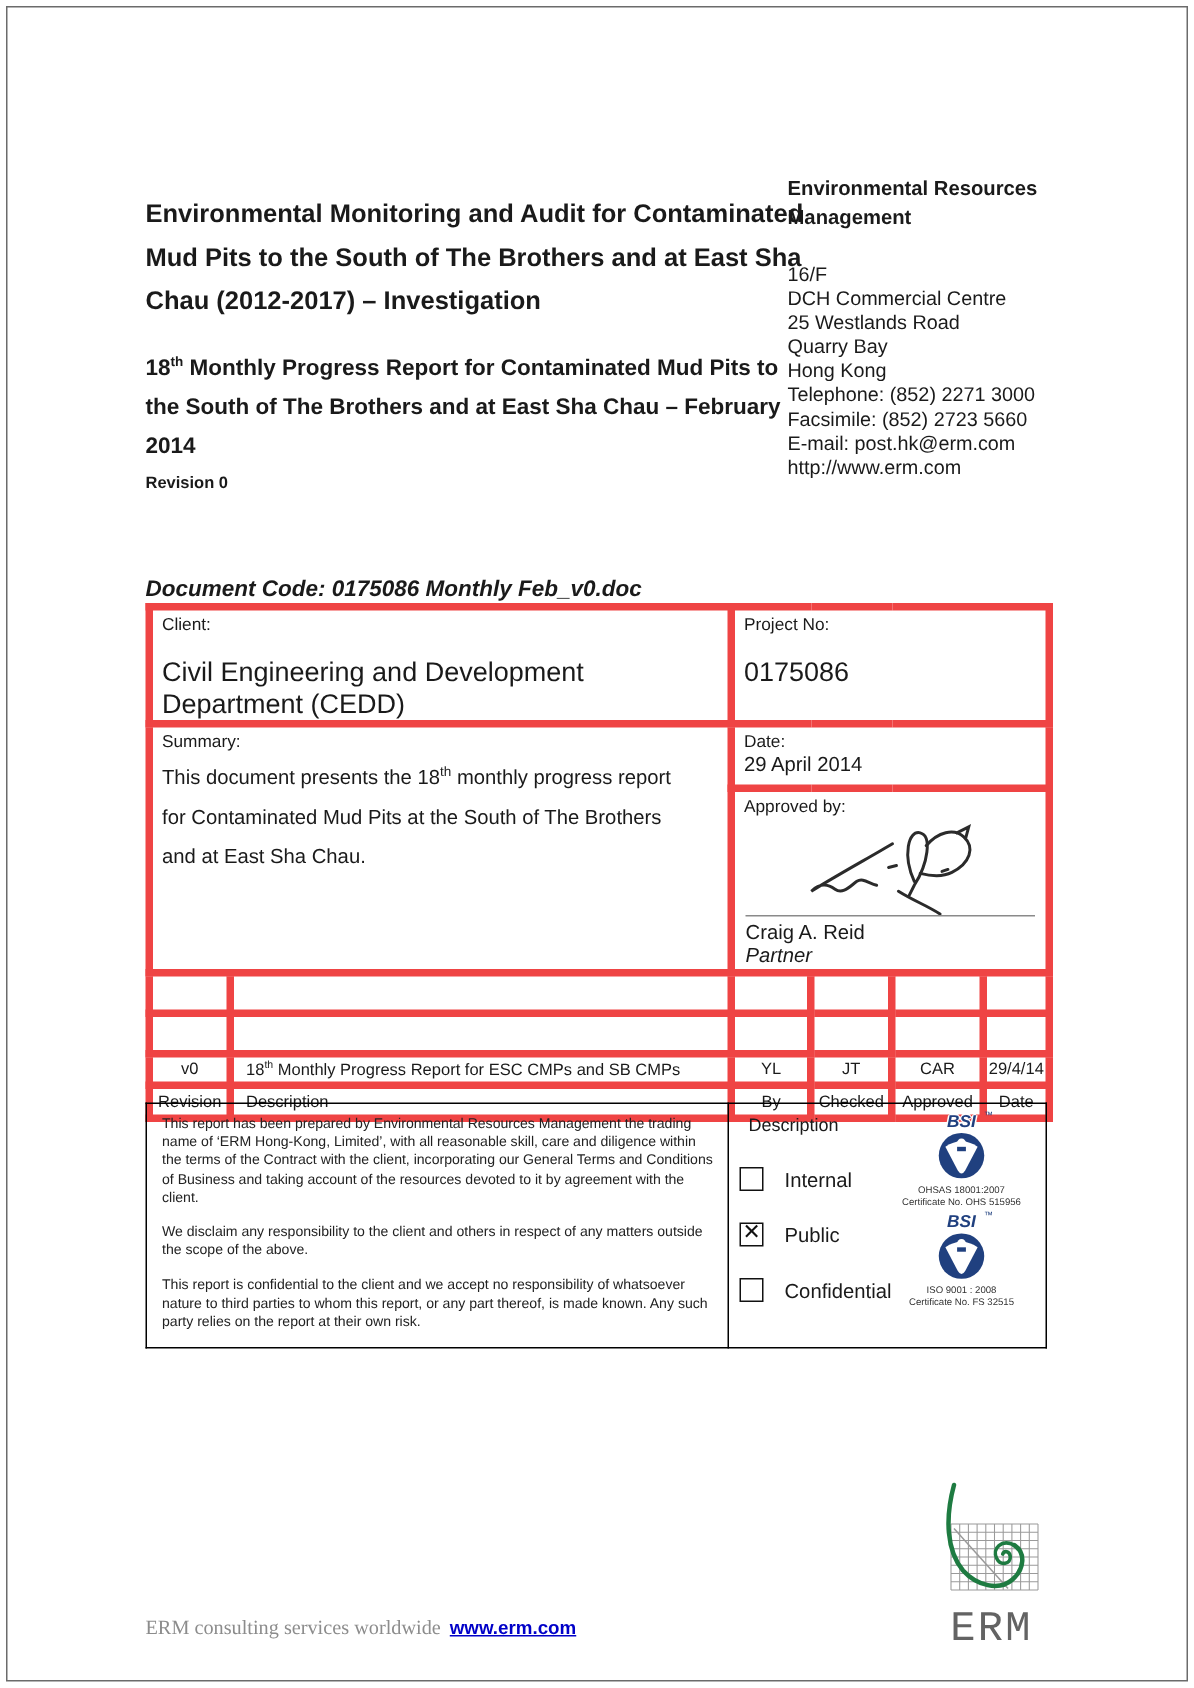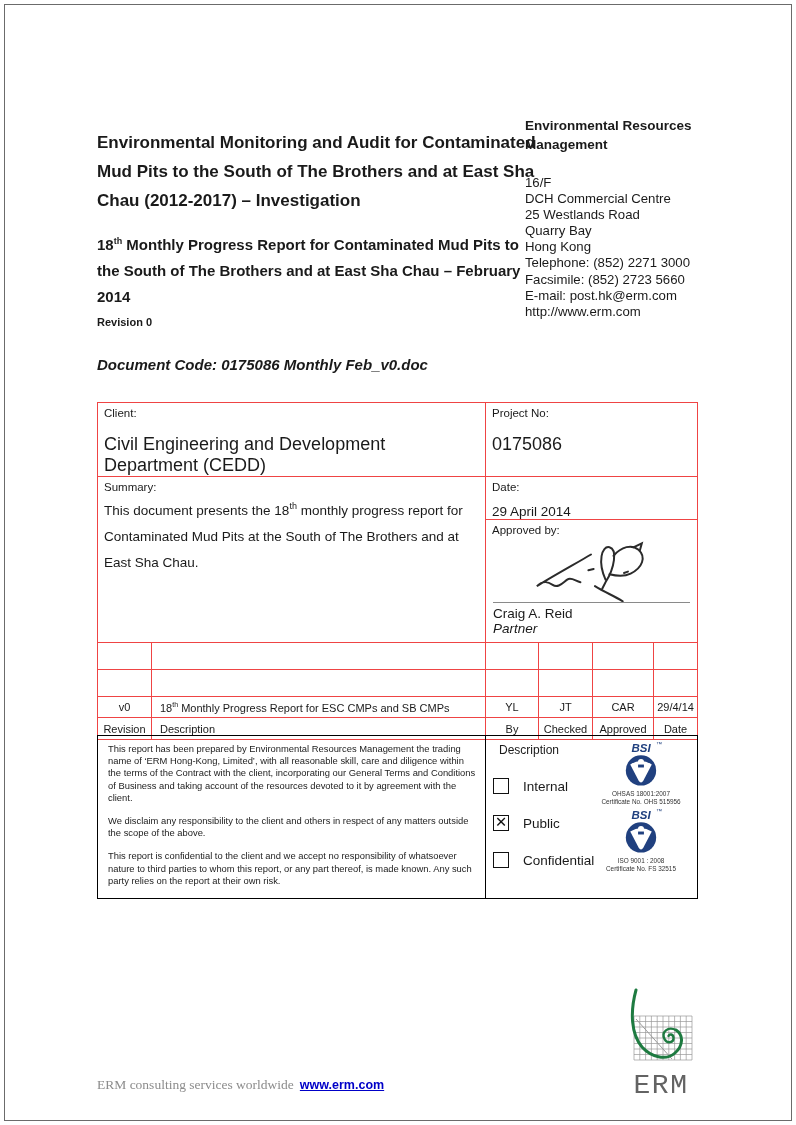--- a/index.html
+++ b/index.html
@@ -7,35 +7,35 @@
           font-family:"Liberation Sans", sans-serif; color:#1a1a1a; overflow:hidden; }
   .frame { position:absolute; inset:4px; border:1px solid #6b6b6b; pointer-events:none; }
 
   
   .report-title { position:absolute; left:97px; top:128px; width:442px; margin:0;
                   font-size:17px; line-height:29px; font-weight:bold; }
   .report-subtitle { position:absolute; left:97px; top:228px; width:442px;
                      font-size:15px; line-height:26px; font-weight:bold; }
   .report-subtitle sup, .summary-text sup { font-size:9px; }
   .revision-line { position:absolute; left:97px; top:316px; font-size:11px; font-weight:bold; }
-  .doc-code { position:absolute; left:97px; top:356px; font-size:15px; font-weight:bold; font-style:italic; }
+  .doc-code { position:absolute; left:97px; top:384px; font-size:15px; font-weight:bold; font-style:italic; }
 
   .company-block { position:absolute; left:525px; top:116px; width:180px; }
   .company-name { font-weight:bold; font-size:13.5px; line-height:19px; }
   .company-address { margin-top:21px; font-size:13.2px; line-height:16.1px; }
 
   
   table { border-collapse:collapse; }
   .info-table { position:absolute; left:97px; top:402px; width:600px; table-layout:fixed; }
-  .info-table td { border:1px solid #ef4444; padding:0; vertical-align:top; overflow:hidden; }
+  .info-table td { border:5px solid #ef4444; padding:0; vertical-align:top; overflow:hidden; }
   .cell-label { font-size:11.5px; padding:4px 6px 0 6px; }
   .cell-value { font-size:18px; padding:0 6px; }
   .client-cell .cell-value, .project-cell .cell-value { margin-top:15px; }
   .summary-text { font-size:13.5px; line-height:26px; padding:0 22px 0 6px; }
-  .date-value { font-size:13.5px; padding:1px 6px 0 6px;margin-top:10px; }
+  .date-value { font-size:13.5px; padding:1px 6px 0 6px; }
   .sig-svg { display:block; margin:0 6px; }
   .sig-line { border-top:1px solid #8a8a8a; margin:0 7px; }
   .approver-name { font-size:13.5px; padding:3px 7px 0 7px; }
   .approver-title { font-size:13.5px; font-style:italic; padding:0 7px; }
   .rt-cell { font-size:11px; text-align:center; vertical-align:middle !important; }
   .rt-desc { text-align:left; padding-left:8px !important; }
   .rt-cell sup { font-size:7px; }
 
   
   .disc-table { position:absolute; left:97px; top:735px; width:600px; height:145px; table-layout:fixed; }

